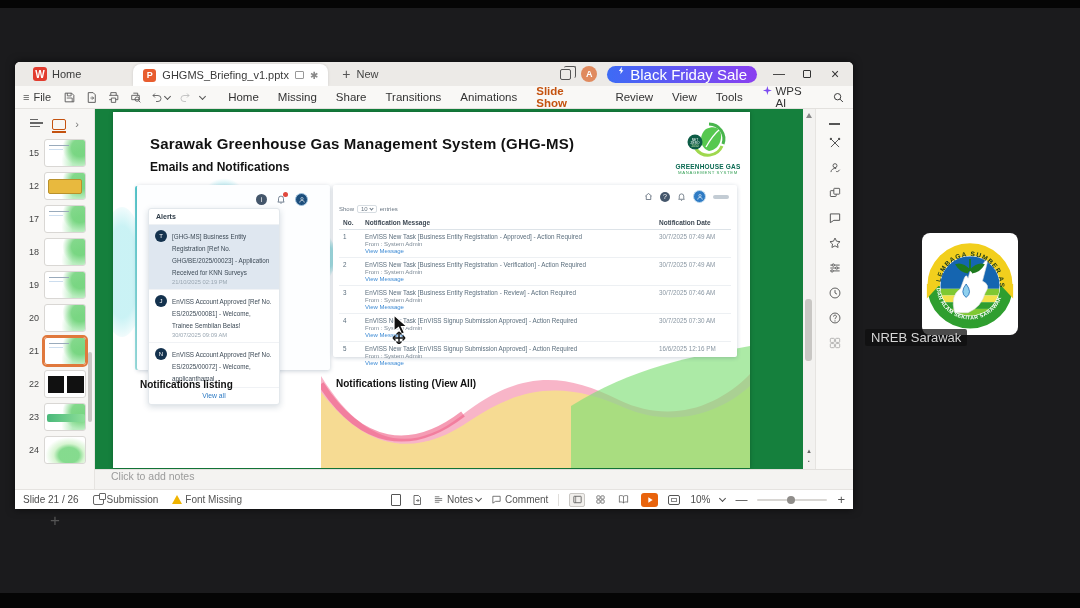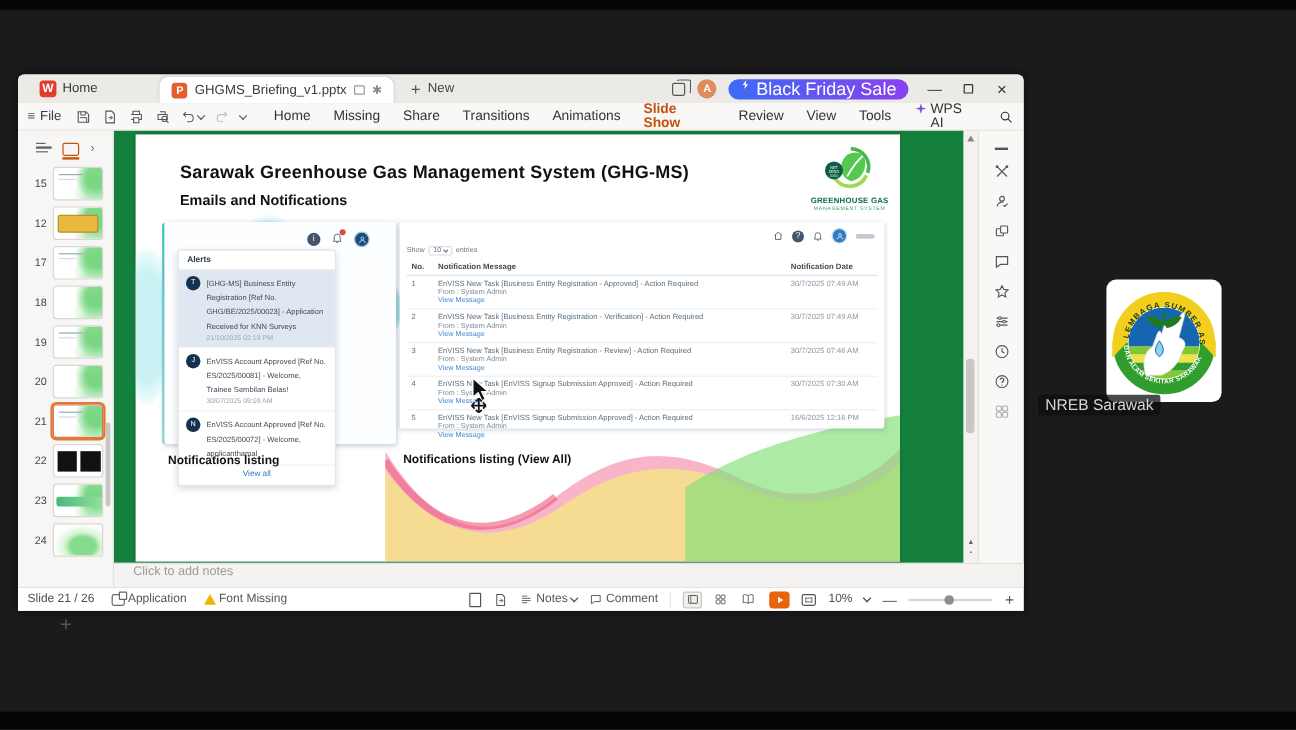--- a/index.html
+++ b/index.html
@@ -634,21 +634,21 @@
 
     <div class="notesbar">
       <span>Click to add notes</span>
     </div>
 
     <div class="statusbar">
       <div class="sb-left">
         <span>Slide 21 / 26</span>
         <span class="sb-ic">
           <span class="themeicon"></span>
-          <span>Application</span>
+          <span>Submission</span>
         </span>
         <span class="sb-ic">
           <span class="warn-tri"></span>
           <span>Font Missing</span>
         </span>
       </div>
       <div class="sb-right">
         <span class="pgicon"></span>
         <svg width="12" height="12" viewBox="0 0 24 24" style="color:#555">
             <use href="#i-export"></use>

